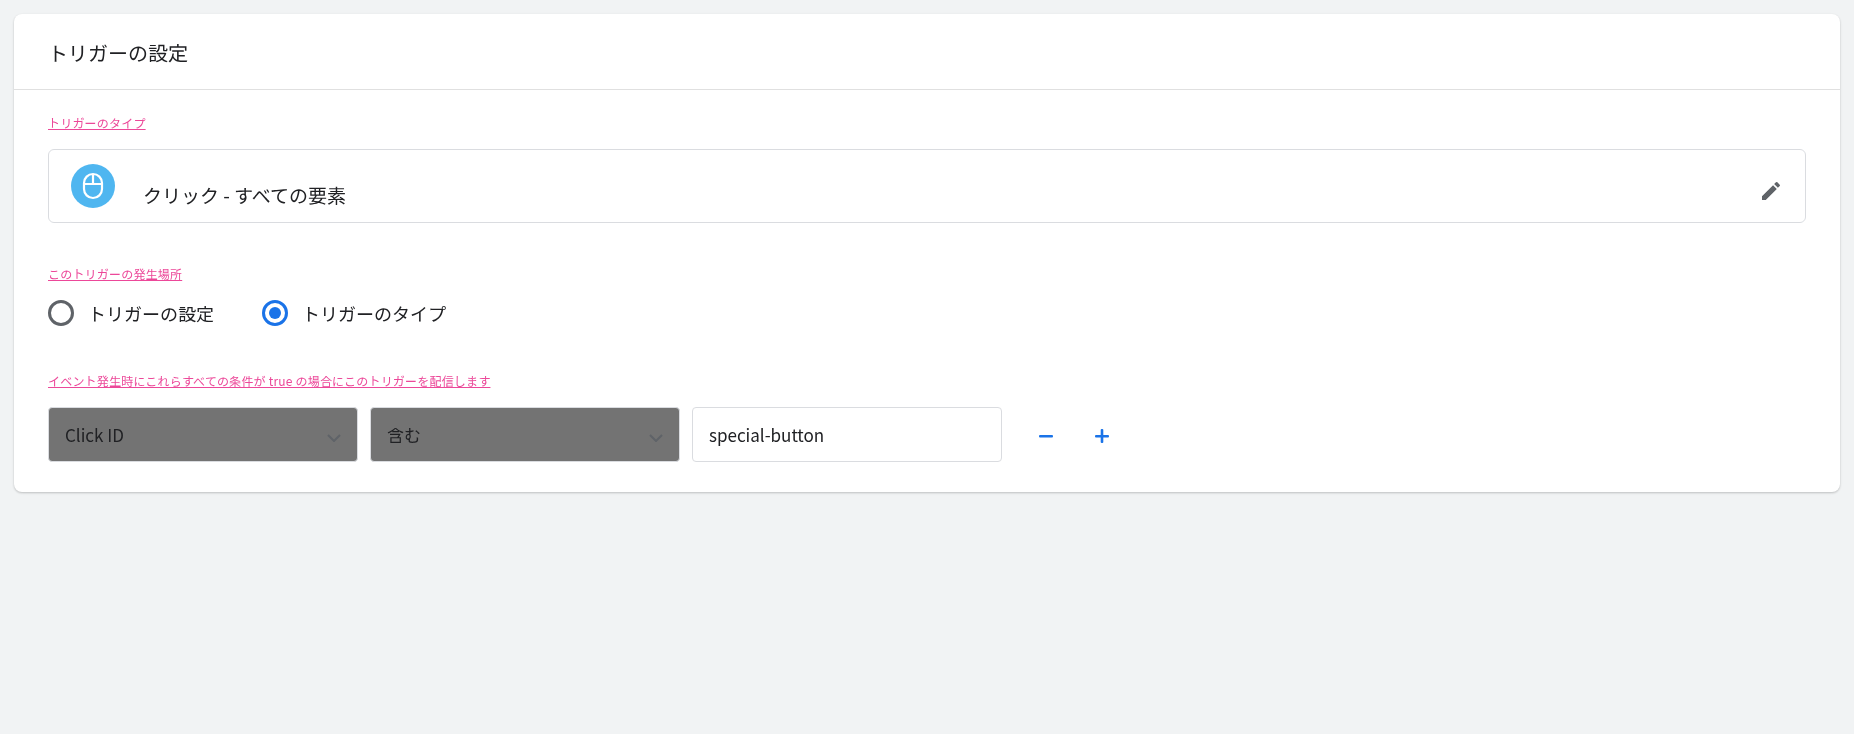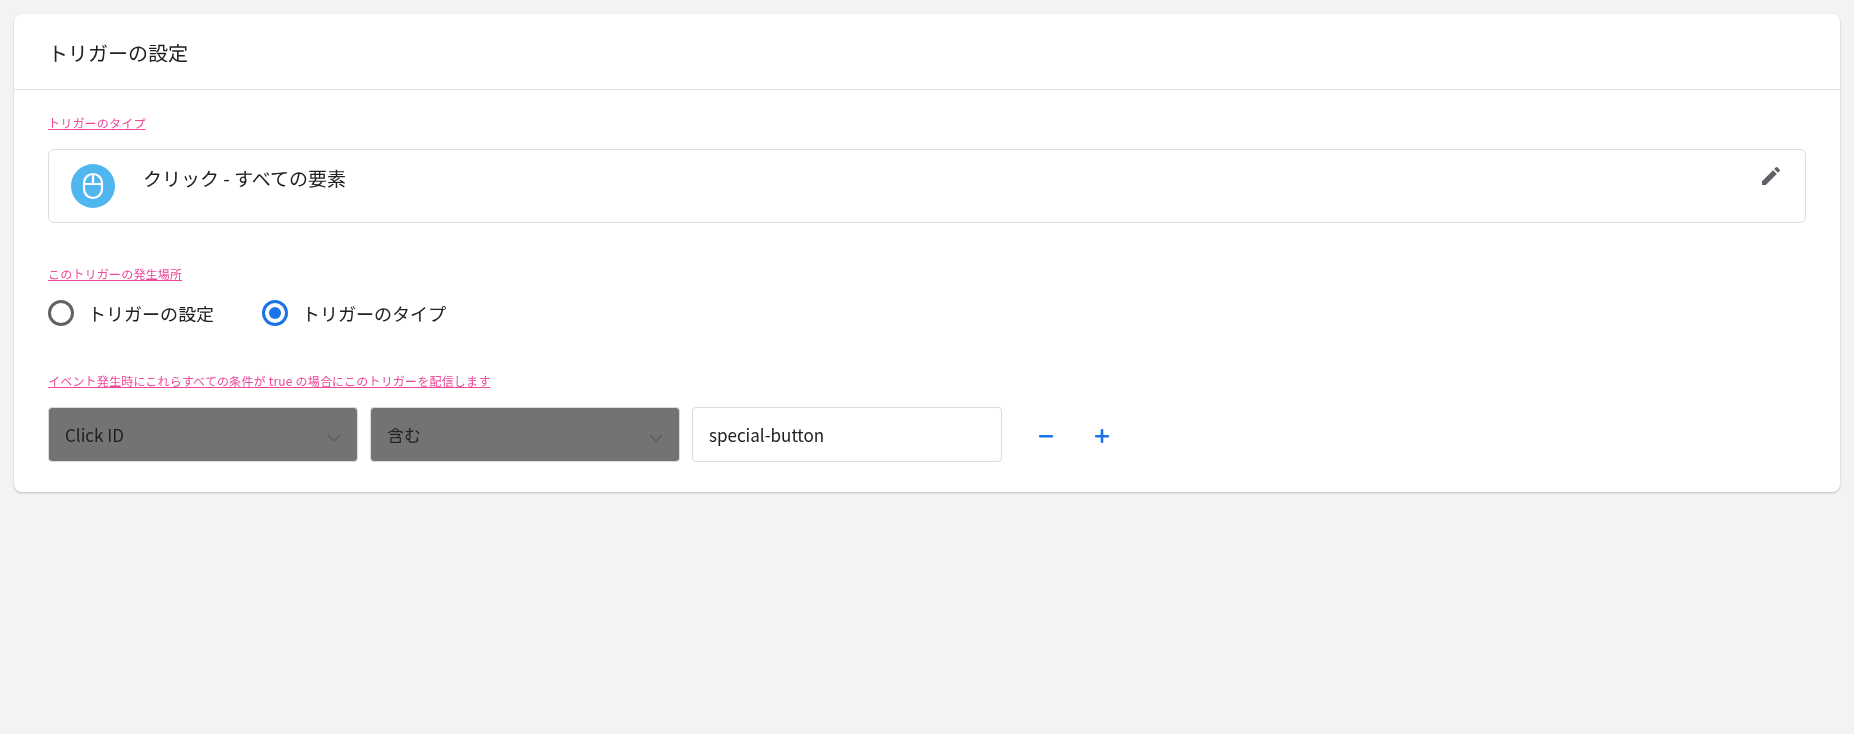--- a/index.html
+++ b/index.html
@@ -27,21 +27,21 @@
   }
   .section-label {
     font-size: 12px;
     color: #ec4899;
     letter-spacing: 0.2px;
     margin-bottom: 18px;
     text-decoration: underline;
   }
   .trigger-type-box {
     display: flex;
-    align-items: flex-start;
+    align-items: flex-end;
     border: 1px solid #dadce0;
     border-radius: 6px;
     padding: 14px 22px;
     min-height: 72px;
     margin-bottom: 42px;
   }
   .mouse-icon {
     width: 44px;
     height: 44px;
     border-radius: 50%;

